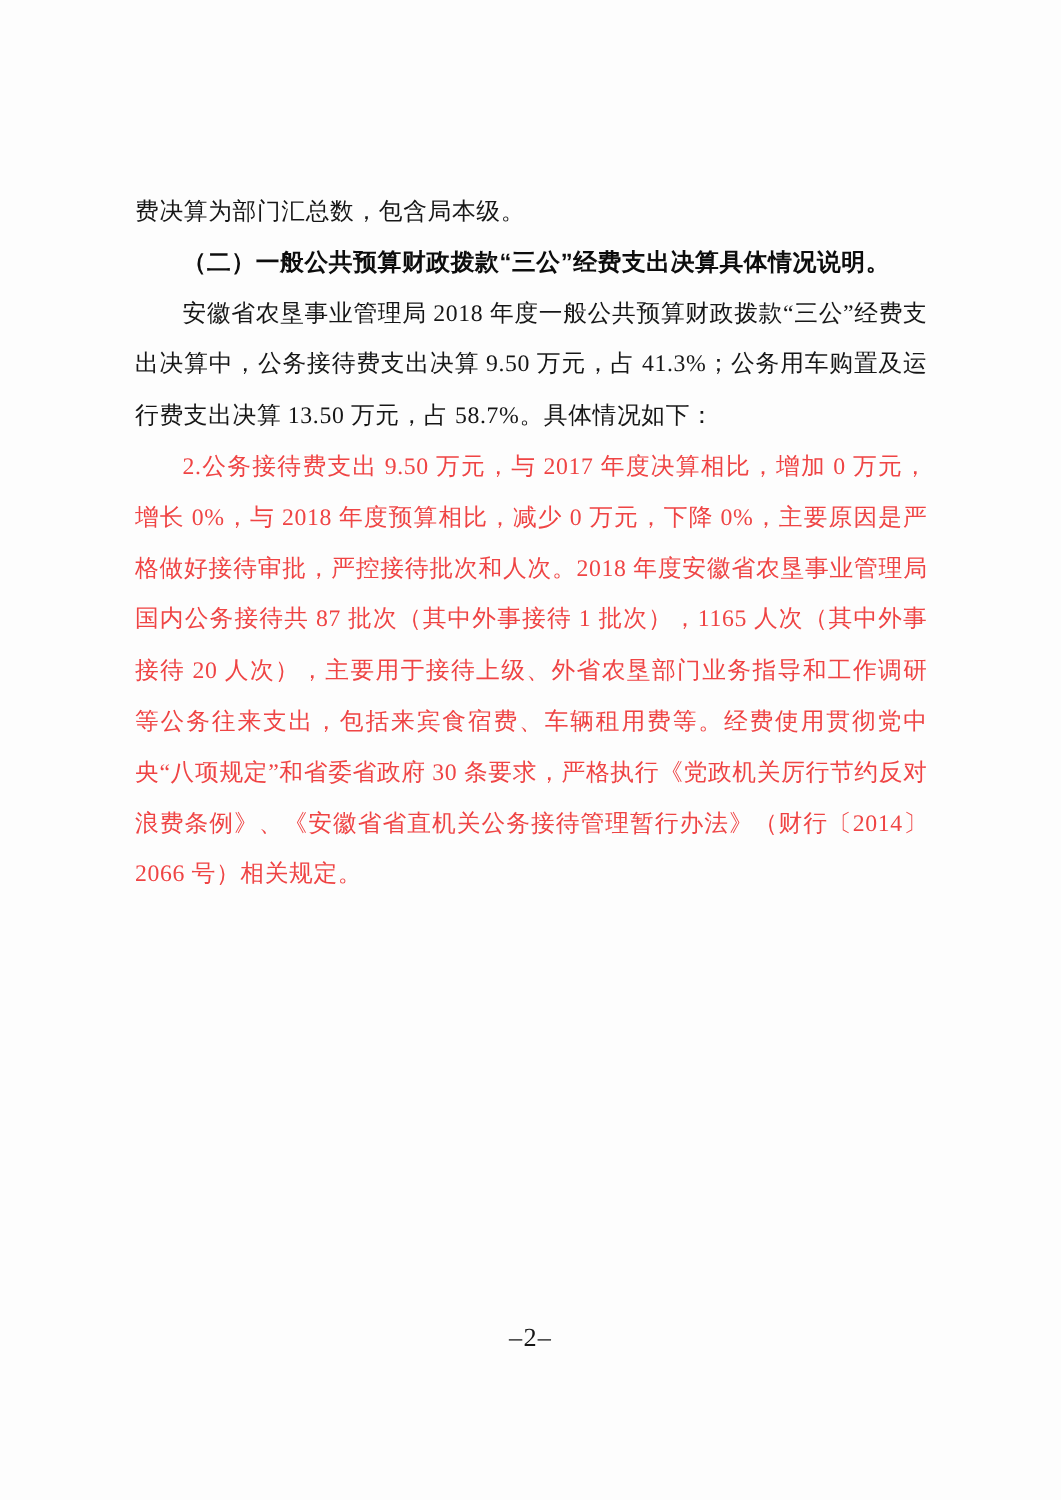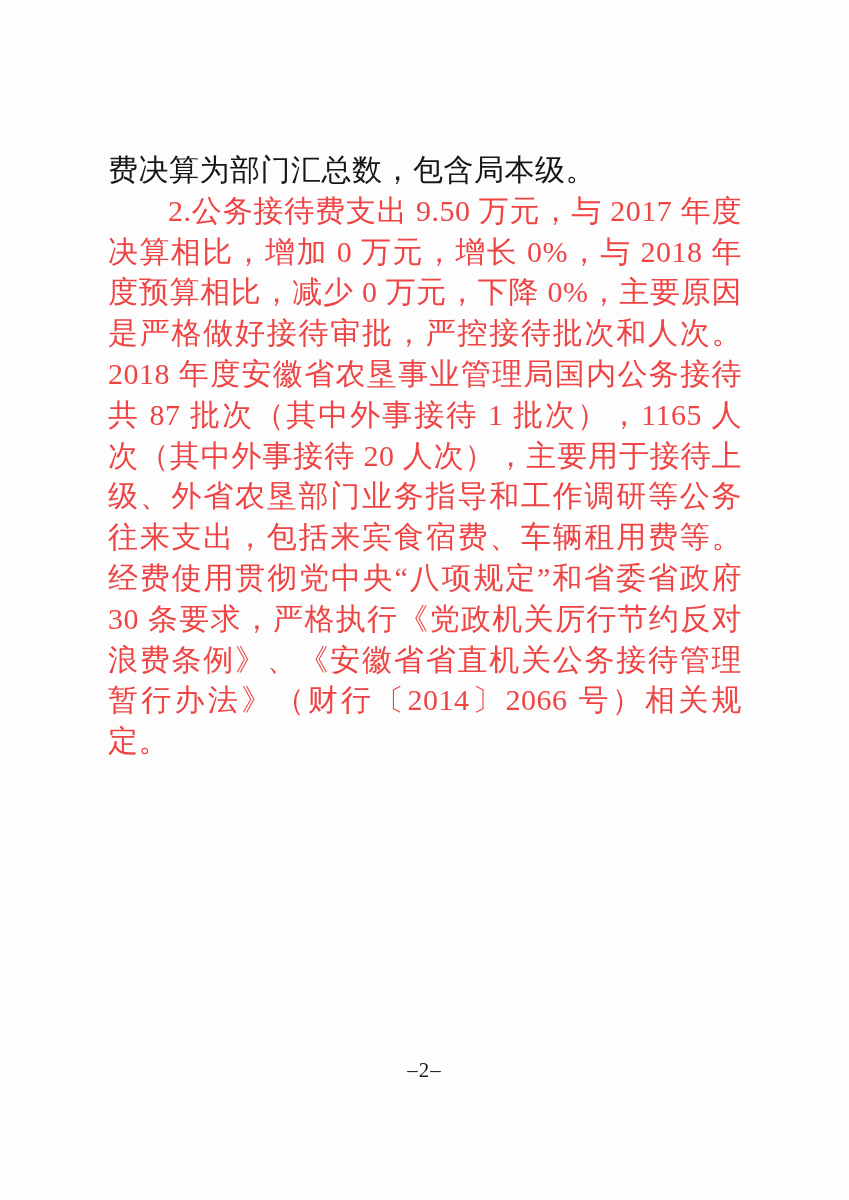--- a/index.html
+++ b/index.html
@@ -21,21 +21,21 @@
   .content {
     position: absolute;
     left: 108px;
     top: 150px;
     width: 634px;
   }
   .content p {
     margin: 0;
     padding: 0;
     font-family: "Liberation Serif", serif;
-    font-size: 30px;
+    font-size: 19px;
     line-height: 40.8px;
     color: #161616;
     text-align: justify;
     letter-spacing: 0.5px;
   }
   .content p.indent {
     text-indent: 2em;
   }
   .content p.heading {
     font-family: "Liberation Sans", sans-serif;
@@ -53,16 +53,18 @@
     color: #1a1a1a;
     letter-spacing: 1px;
   }
 </style>
 </head>
 <body style="background: rgb(253, 253, 253);">
 
 <div class="page">
   <div class="content">
     <p class="body" style="color: rgb(22, 22, 22);">费决算为部门汇总数，包含局本级。</p>
+    <p class="heading indent">（二）一般公共预算财政拨款“三公”经费支出决算具体情况说明。</p>
+    <p class="body indent" style="color: rgb(22, 22, 22);">安徽省农垦事业管理局 2018 年度一般公共预算财政拨款“三公”经费支出决算中，公务接待费支出决算 9.50 万元，占 41.3%；公务用车购置及运行费支出决算 13.50 万元，占 58.7%。具体情况如下：</p>
     <p class="body indent" style="color: #ef4444;">2.公务接待费支出 9.50 万元，与 2017 年度决算相比，增加 0 万元，增长 0%，与 2018 年度预算相比，减少 0 万元，下降 0%，主要原因是严格做好接待审批，严控接待批次和人次。2018 年度安徽省农垦事业管理局国内公务接待共 87 批次（其中外事接待 1 批次），1165 人次（其中外事接待 20 人次），主要用于接待上级、外省农垦部门业务指导和工作调研等公务往来支出，包括来宾食宿费、车辆租用费等。经费使用贯彻党中央“八项规定”和省委省政府 30 条要求，严格执行《党政机关厉行节约反对浪费条例》、《安徽省省直机关公务接待管理暂行办法》（财行〔2014〕2066 号）相关规定。</p>
   </div>
   <div class="footer" style="color: rgb(22, 22, 22);">–2–</div>
 </div>
 
 </body></html>

